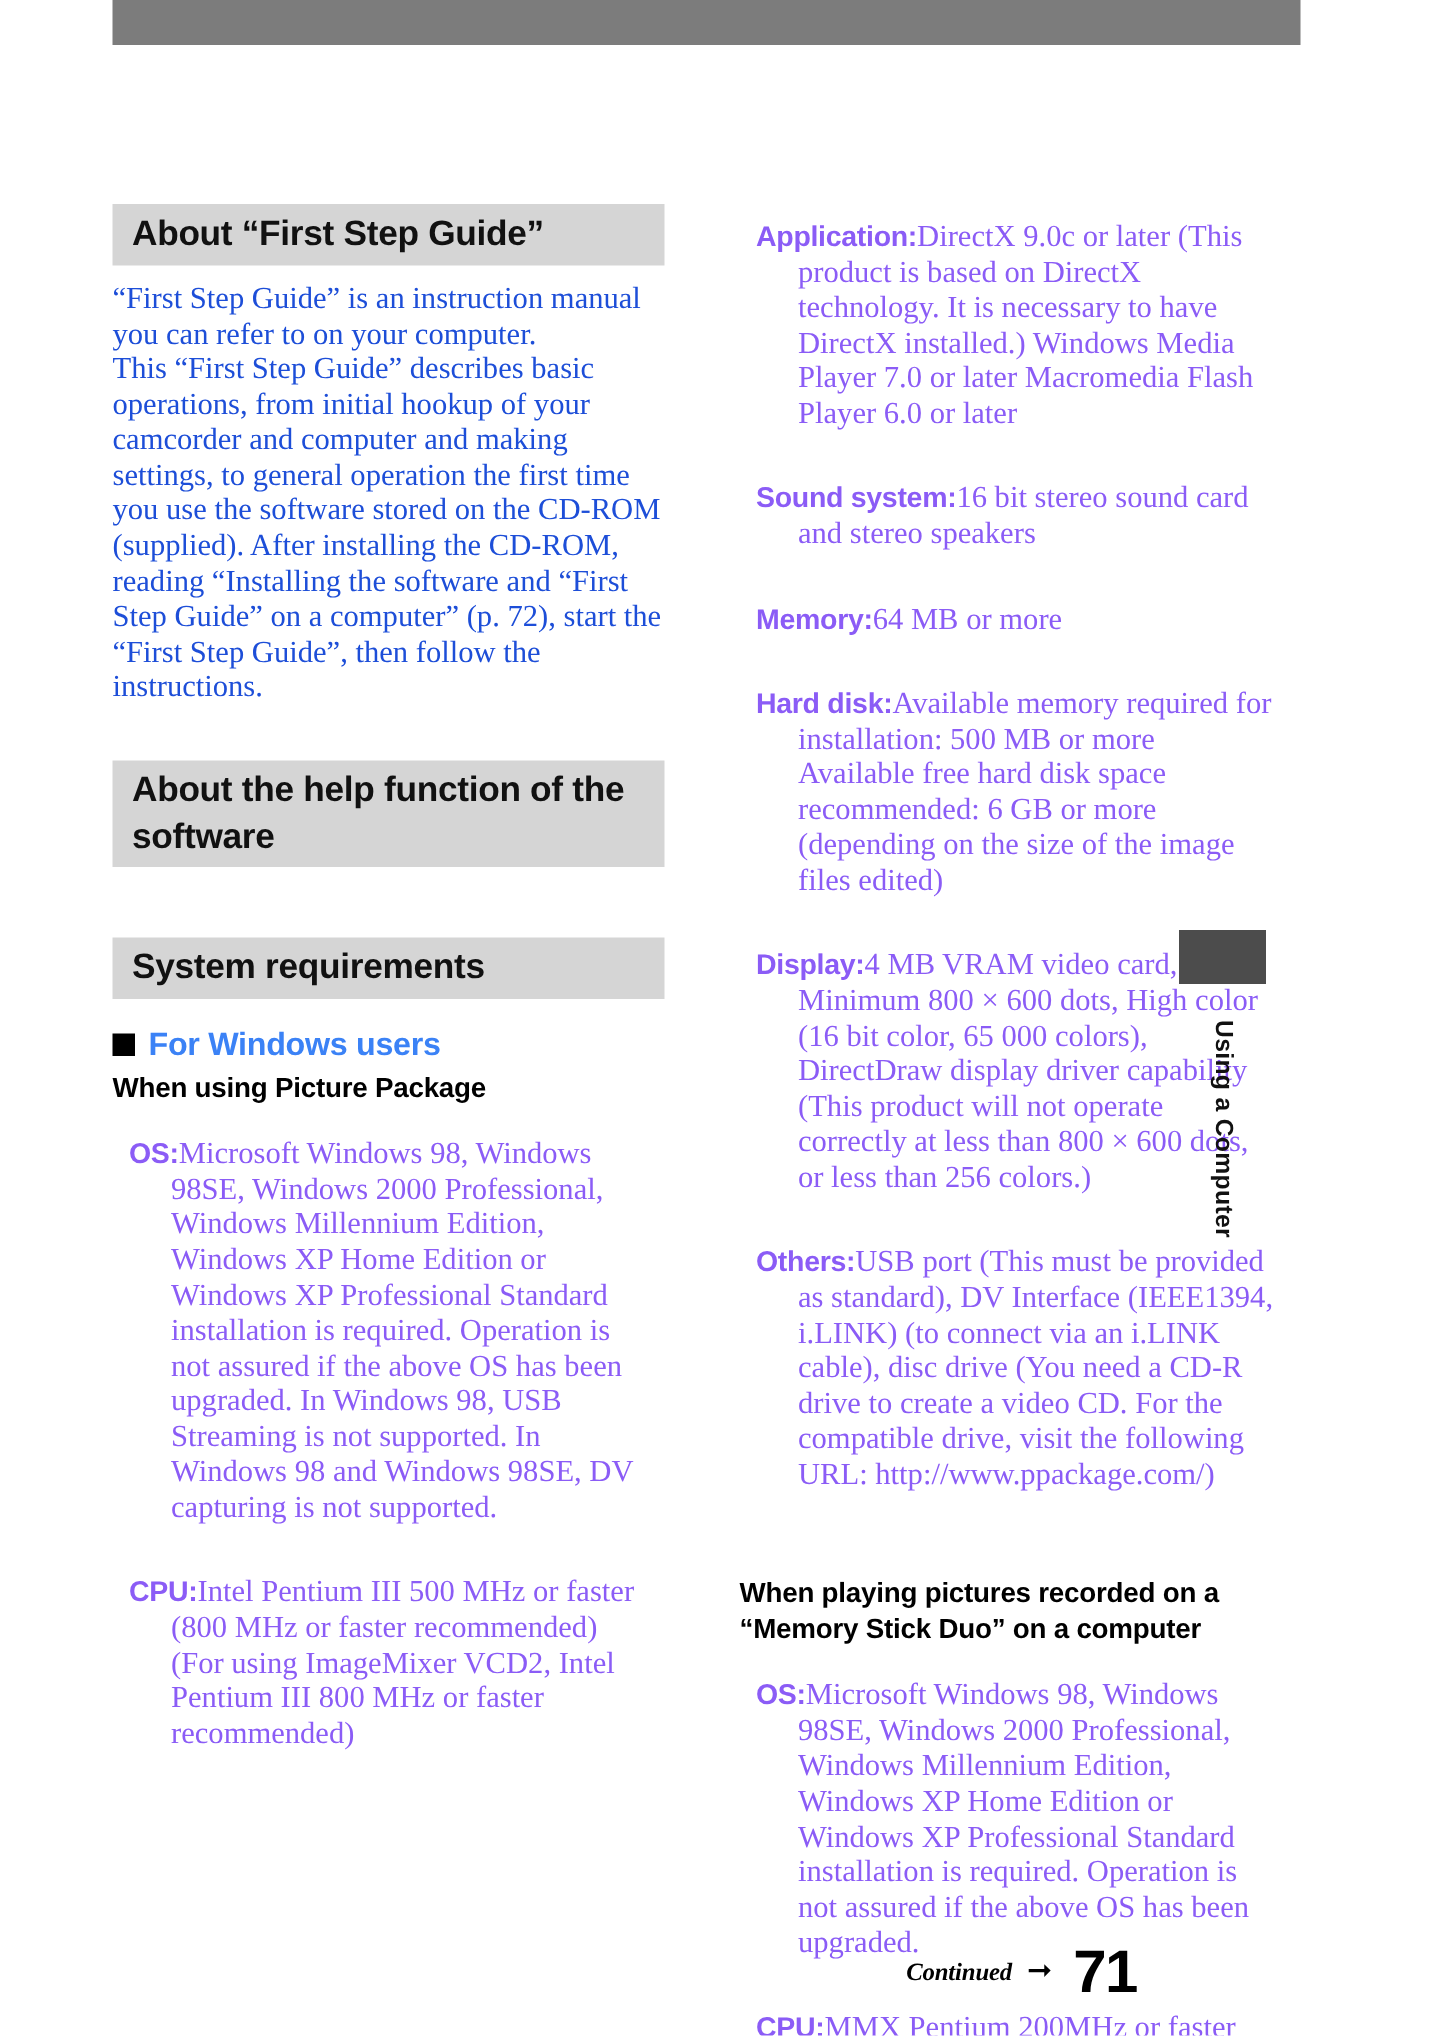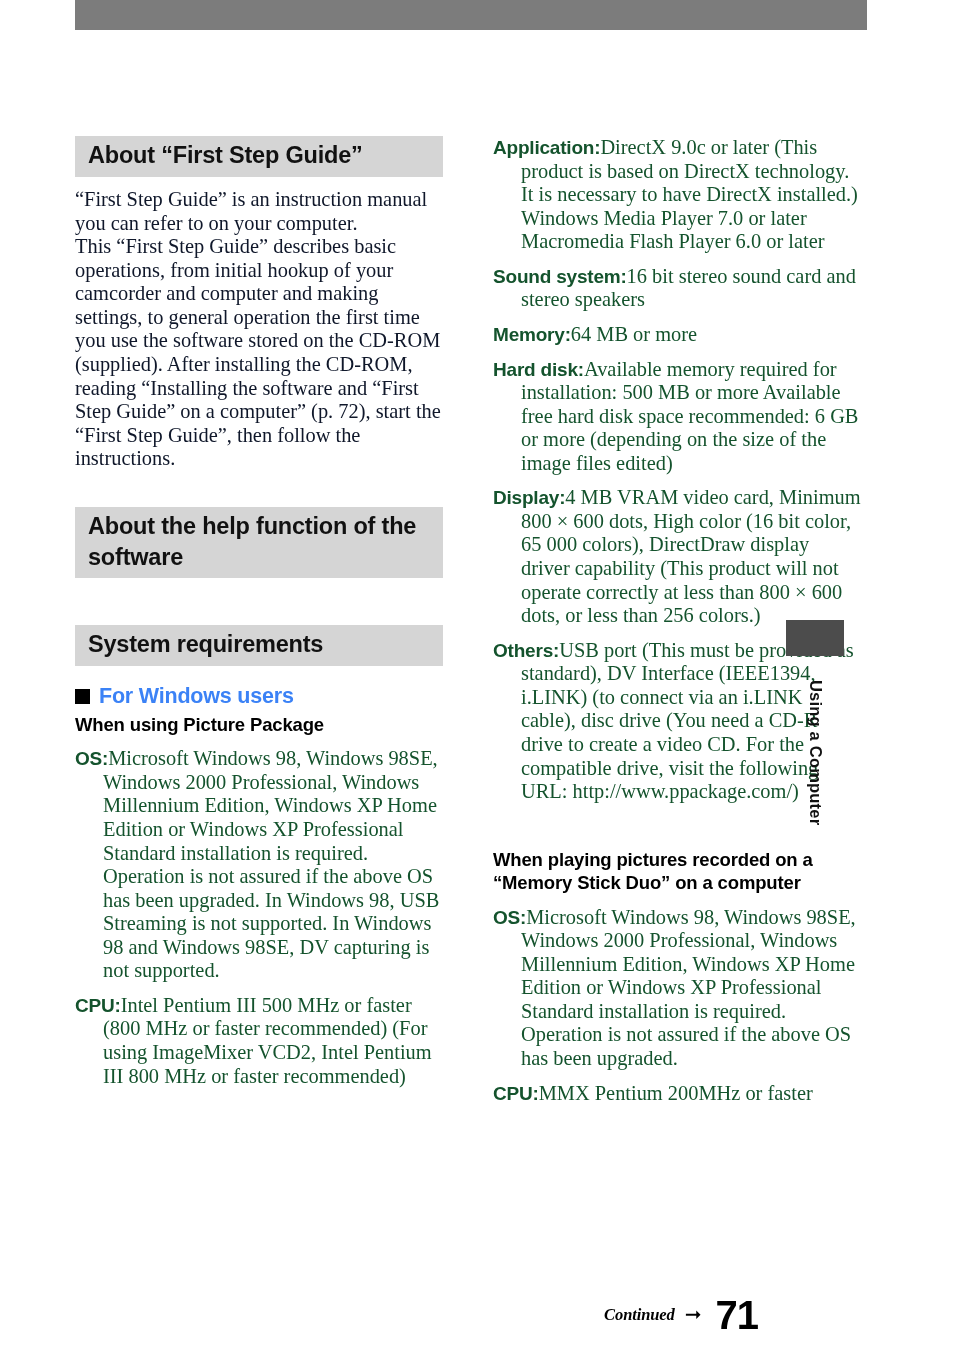--- a/index.html
+++ b/index.html
@@ -89,32 +89,32 @@
     color: #000;
   }
 
   
   .para {
     font-family: "Liberation Serif", serif;
     font-size: 20.4px;
     line-height: 1.155;
     margin: 0;
     text-align: left;
-    color: #0f172a;
+    color: #1d4ed8;
   }
 
   
   .dl-entry {
     font-family: "Liberation Serif", serif;
     font-size: 20.4px;
     line-height: 1.155;
-    margin: 0;
+    margin: 11px;
     padding-left: 28px;
     text-indent: -28px;
-    color: #14532d;
+    color: #8b5cf6;
   }
   .dl-entry .term {
     font-family: "Liberation Sans", sans-serif;
     font-weight: bold;
     font-size: 19px;
     letter-spacing: -0.2px;
   }
 
   
   .gap-sm { height: 11px; }

